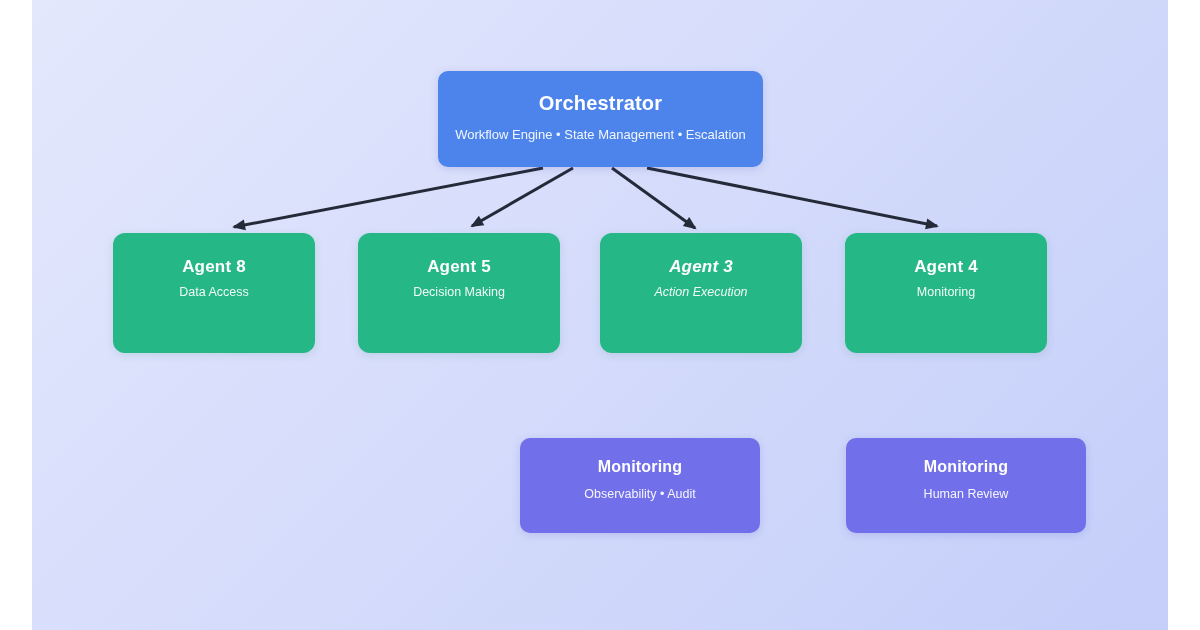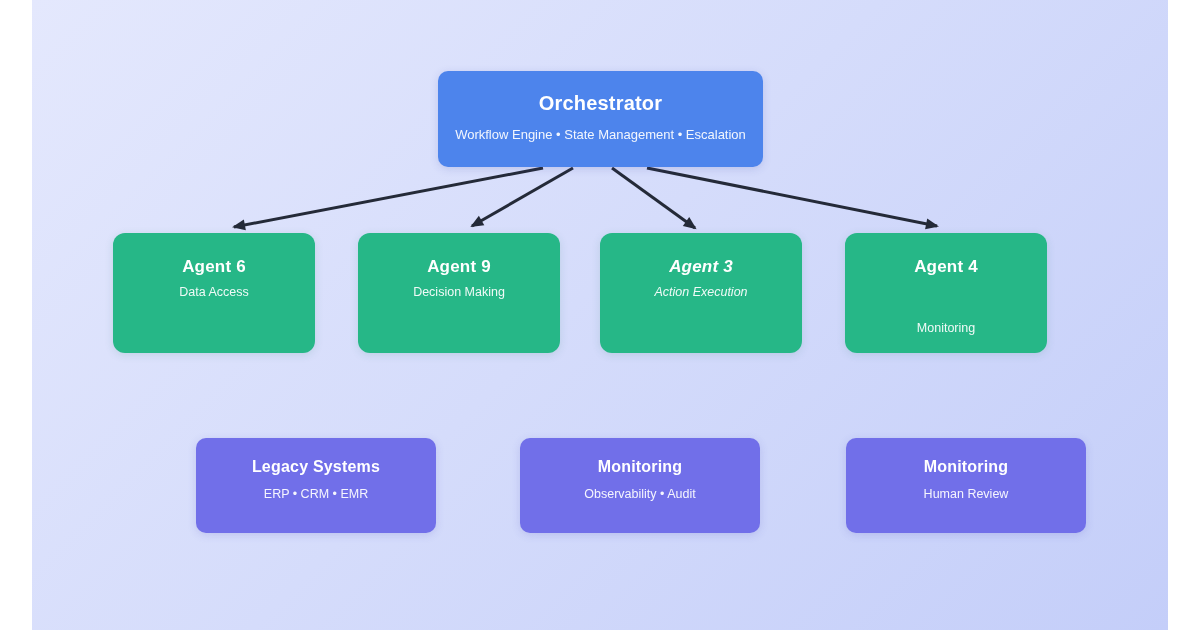--- a/index.html
+++ b/index.html
@@ -24,21 +24,21 @@
   .node-title{font-weight:bold;letter-spacing:.2px;}
   .node-subtitle{color:rgba(255,255,255,.93);}
   .orchestrator{left:438px;top:71px;width:325px;height:96px;border-radius:10px;
     background:var(--c-orch);padding-top:21px;box-shadow:0 2px 8px rgba(60,80,170,.18);}
   .orchestrator .node-title{font-size:20px;}
   .orchestrator .node-subtitle{font-size:13px;margin-top:12px;}
   .agent{top:233px;width:202px;height:120px;border-radius:12px;
     background:var(--c-agent);padding-top:24px;box-shadow:0 2px 8px rgba(40,120,100,.15);}
   .agent .node-title{font-size:17px;}
   .agent .node-subtitle{font-size:12.5px;margin-top:8px;}
-  .agent-1{left:113px;} .agent-2{left:358px;} .agent-3{left:600px;font-style:italic;} .agent-4{left:845px;gap:36px;}
+  .agent-1{left:113px;} .agent-2{left:358px;} .agent-3{left:600px;font-style:italic;} .agent-4{left:845px;}
   .support{top:438px;width:240px;height:95px;border-radius:10px;
     background:var(--c-support);padding-top:20px;box-shadow:0 2px 8px rgba(80,80,190,.18);}
   .support .node-title{font-size:16px;}
   .support .node-subtitle{font-size:12.5px;margin-top:11px;}
   .support-legacy{left:196px;} .support-monitoring{left:520px;} .support-escalation{left:846px;}
   .connectors line{stroke:var(--c-arrow);stroke-width:3;}
 </style>
 </head>
 <body>
 
@@ -56,43 +56,39 @@
     <line x1="612" y1="168" x2="695" y2="228" marker-end="url(#ah)"></line>
     <line x1="647" y1="168" x2="937" y2="226" marker-end="url(#ah)"></line>
   </svg>
 
   <div class="node orchestrator">
     <div class="node-title">Orchestrator</div>
     <div class="node-subtitle">Workflow Engine • State Management • Escalation</div>
   </div>
 
   <div class="node agent agent-1">
-    <div class="node-title">Agent 6</div>
+    <div class="node-title">Agent 8</div>
     <div class="node-subtitle">Data Access</div>
   </div>
 
   <div class="node agent agent-2">
-    <div class="node-title">Agent 9</div>
+    <div class="node-title">Agent 5</div>
     <div class="node-subtitle">Decision Making</div>
   </div>
 
   <div class="node agent agent-3">
     <div class="node-title">Agent 3</div>
     <div class="node-subtitle">Action Execution</div>
   </div>
 
   <div class="node agent agent-4">
     <div class="node-title">Agent 4</div>
     <div class="node-subtitle">Monitoring</div>
   </div>
 
-  <div class="node support support-legacy">
-    <div class="node-title">Legacy Systems</div>
-    <div class="node-subtitle">ERP • CRM • EMR</div>
-  </div>
 
   <div class="node support support-monitoring">
     <div class="node-title">Monitoring</div>
     <div class="node-subtitle">Observability • Audit</div>
   </div>
 
   <div class="node support support-escalation">
     <div class="node-title">Monitoring</div>
     <div class="node-subtitle">Human Review</div>
   </div>

